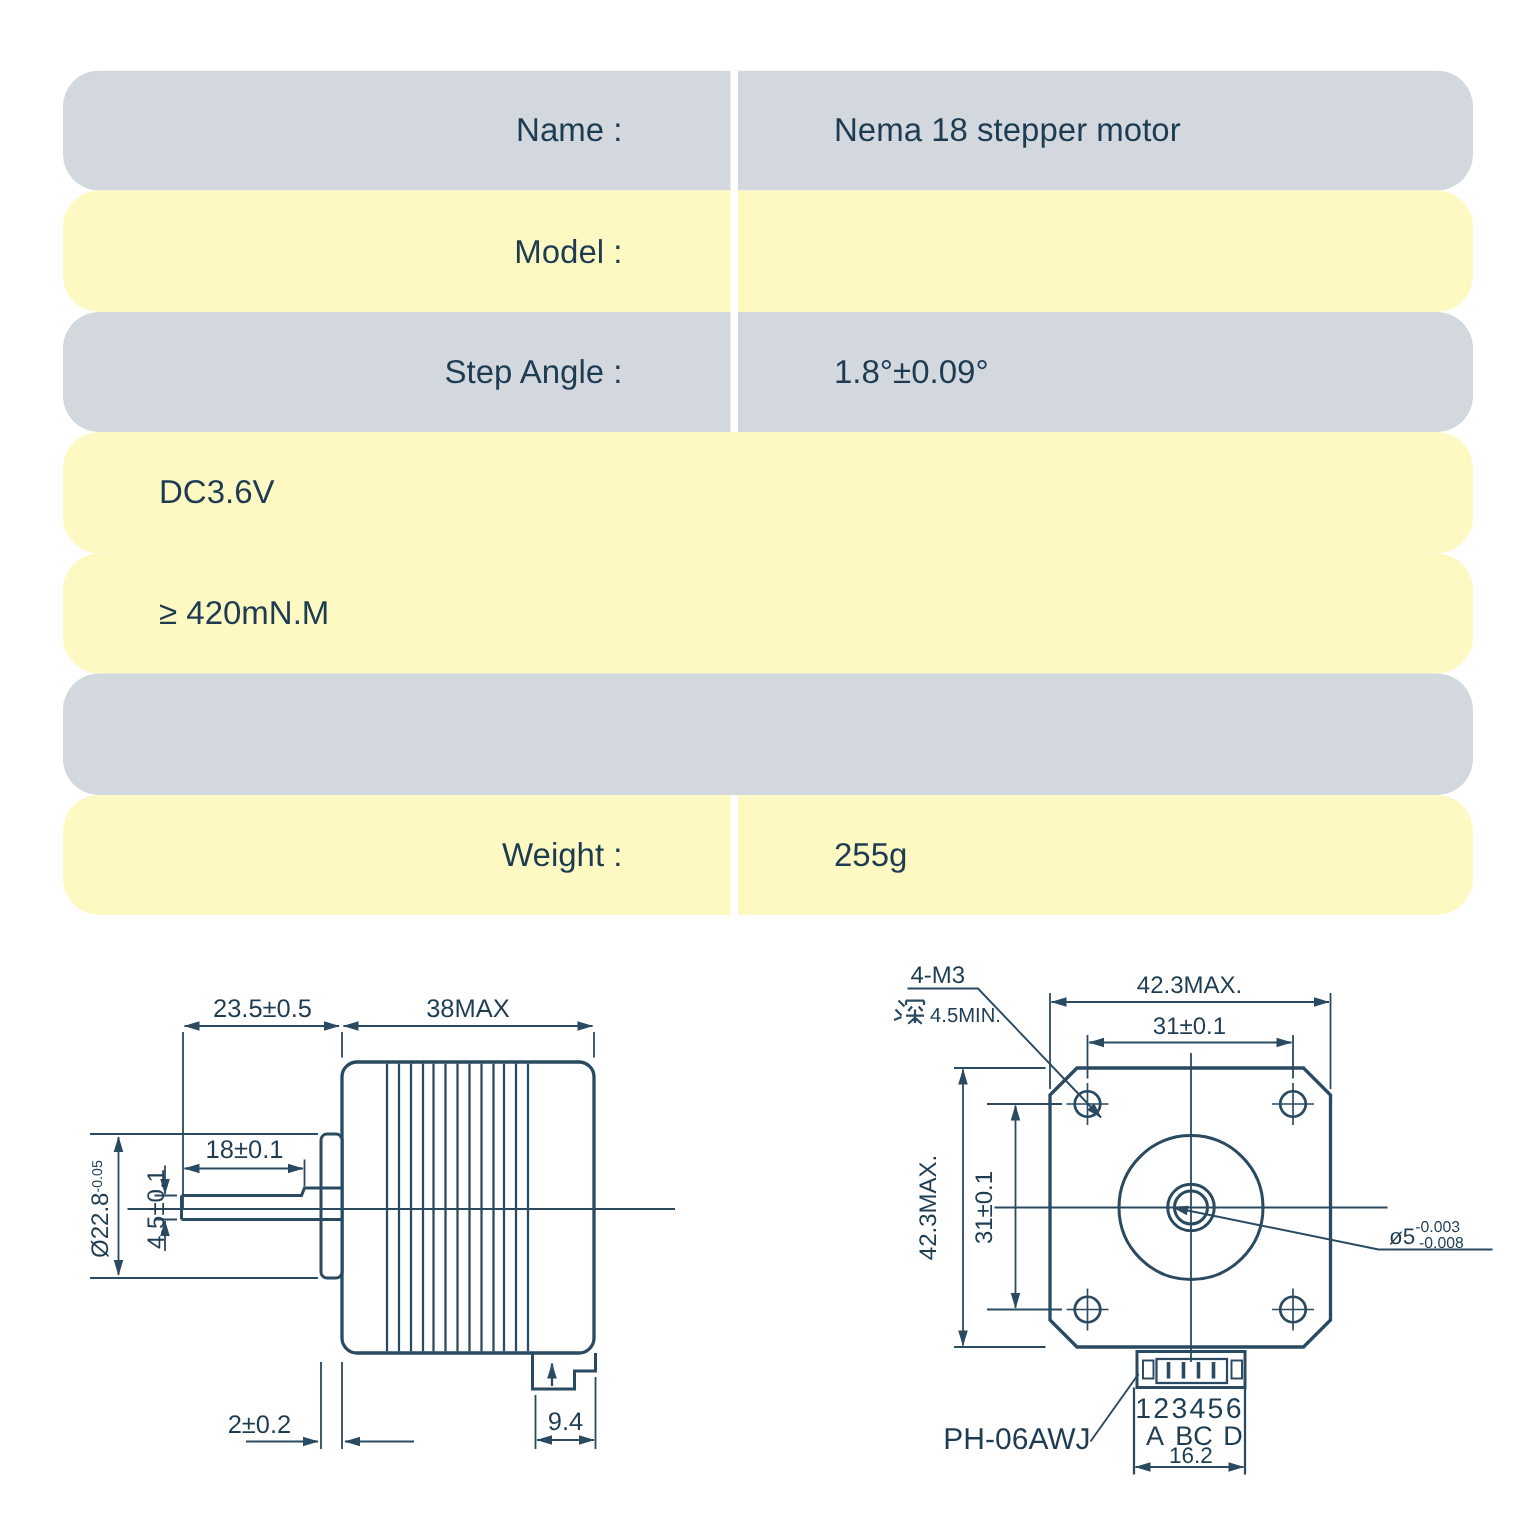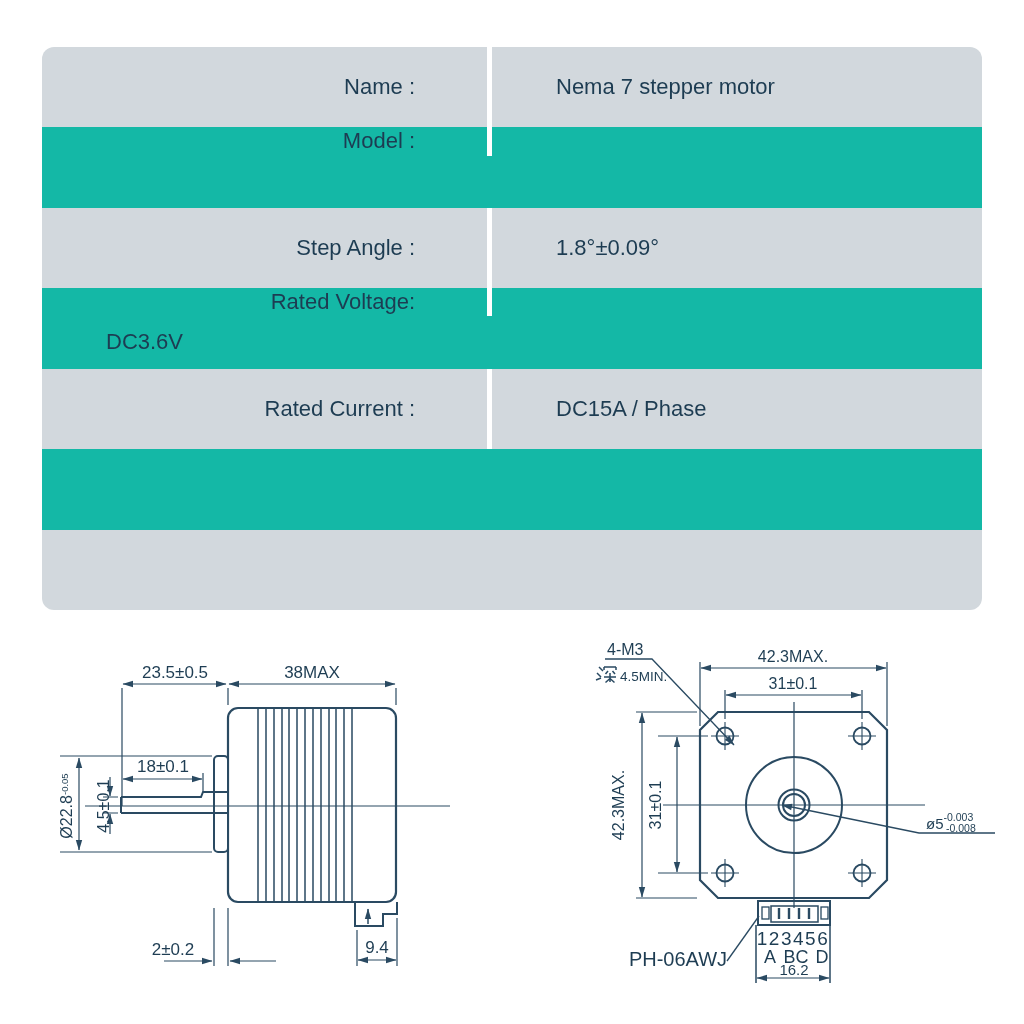--- a/index.html
+++ b/index.html
@@ -1,59 +1,59 @@
 <!DOCTYPE html>
 <html><head>
 <meta charset="utf-8">
 <style>
   html,body{margin:0;padding:0;background:#ffffff;}
   body{width:1024px;height:1024px;position:relative;font-family:"Liberation Sans",sans-serif;overflow:hidden;}
   .spec-table{
     position:absolute;left:42px;top:47px;width:940px;height:563px;
     display:flex;flex-direction:column;border-radius:12px;overflow:hidden;
   }
-  .spec-row{flex:1;display:flex;}
+  .spec-row{flex:1;display:flex;border-radius:24px;}
   .spec-row.shaded{background:#d2d8dd;}
-  .spec-row.plain{background:#14b8a6;flex-direction:column;}
+  .spec-row.plain{background:#fef9c3;}
   .spec-cell{display:flex;align-items:center;color:#1d3c52;font-size:22px;line-height:1.28;}
   .spec-label{
     width:450px;box-sizing:border-box;justify-content:flex-end;
     padding-right:72px;border-right:5px solid #ffffff;
     text-align:right;white-space:pre-line;
   }
   .spec-value{flex:1;padding-left:64px;}
   .drawing-layer{position:absolute;left:0;top:0;width:1024px;height:1024px;}
   svg text{font-family:"Liberation Sans",sans-serif;}
 </style>
 </head>
 <body>
 
 <div class="spec-table">
   <div class="spec-row shaded">
     <div class="spec-cell spec-label">Name :</div>
-    <div class="spec-cell spec-value">Nema 7 stepper motor</div>
+    <div class="spec-cell spec-value">Nema 18 stepper motor</div>
   </div>
   <div class="spec-row plain">
     <div class="spec-cell spec-label">Model :</div>
   </div>
   <div class="spec-row shaded">
     <div class="spec-cell spec-label">Step Angle :</div>
     <div class="spec-cell spec-value">1.8°±0.09°</div>
   </div>
   <div class="spec-row plain">
-    <div class="spec-cell spec-label">Rated Voltage:</div>
     <div class="spec-cell spec-value">DC3.6V</div>
   </div>
+  <div class="spec-row plain">
+    <div class="spec-cell spec-value">≥ 420mN.M</div>
+  </div>
   <div class="spec-row shaded">
-    <div class="spec-cell spec-label">Rated Current :</div>
-    <div class="spec-cell spec-value">DC15A / Phase</div>
   </div>
   <div class="spec-row plain">
-  </div>
-  <div class="spec-row shaded">
+    <div class="spec-cell spec-label">Weight :</div>
+    <div class="spec-cell spec-value">255g</div>
   </div>
 </div>
 
 <svg class="drawing-layer" viewBox="0 0 1024 1024">
   <defs>
     <marker id="arw" markerWidth="12" markerHeight="9" refX="10.5" refY="4" orient="auto-start-reverse" markerUnits="userSpaceOnUse">
       <path d="M0.5 0.8 L11 4 L0.5 7.2 Z" fill="#2a4a62" stroke="none"></path>
     </marker>
   </defs>
 

